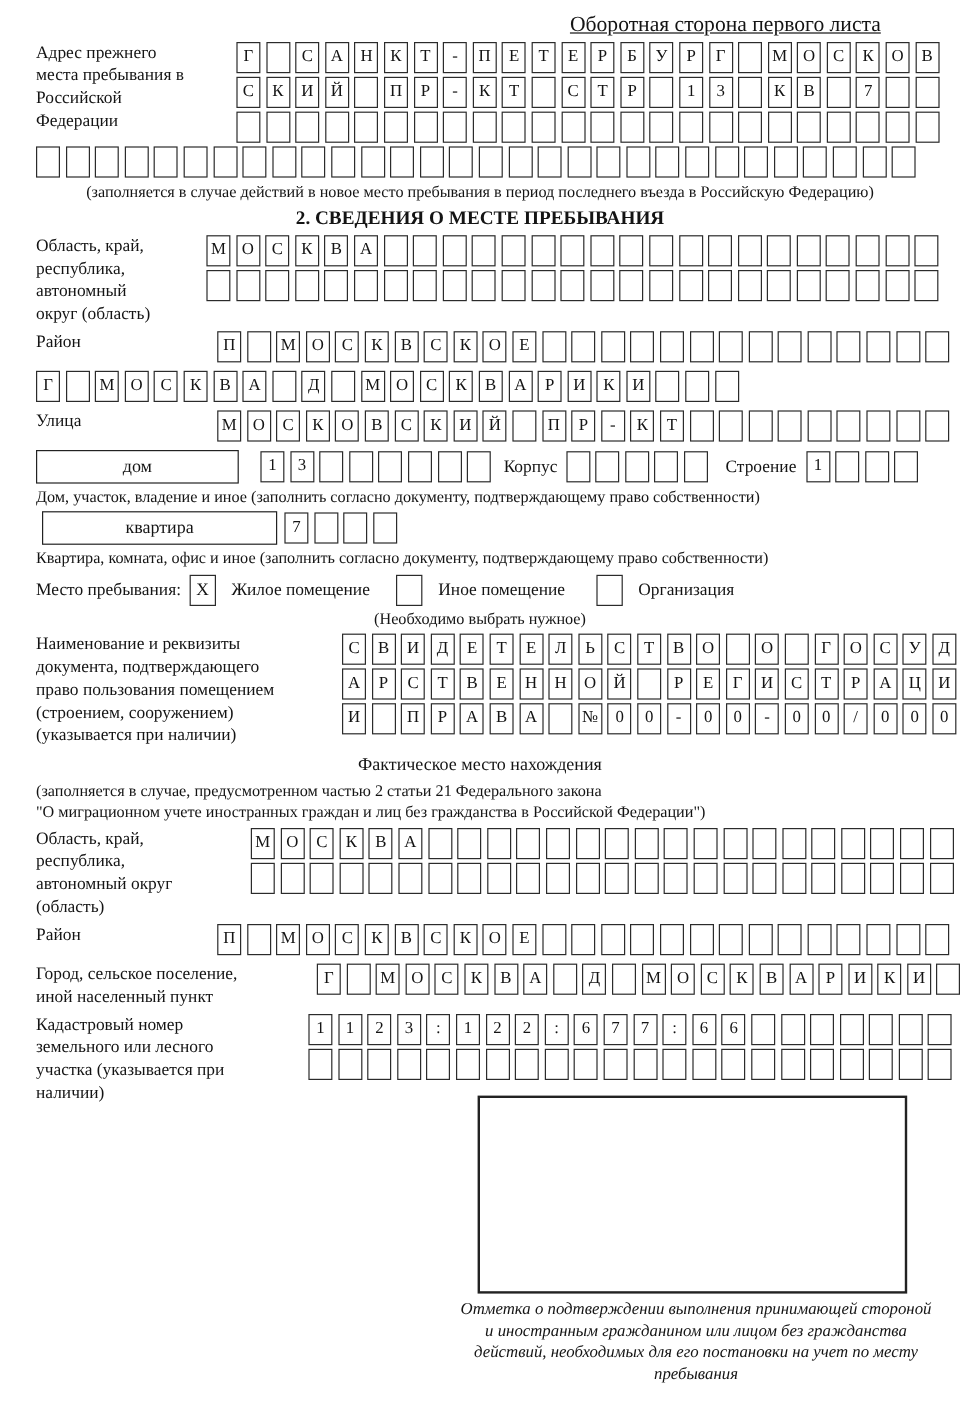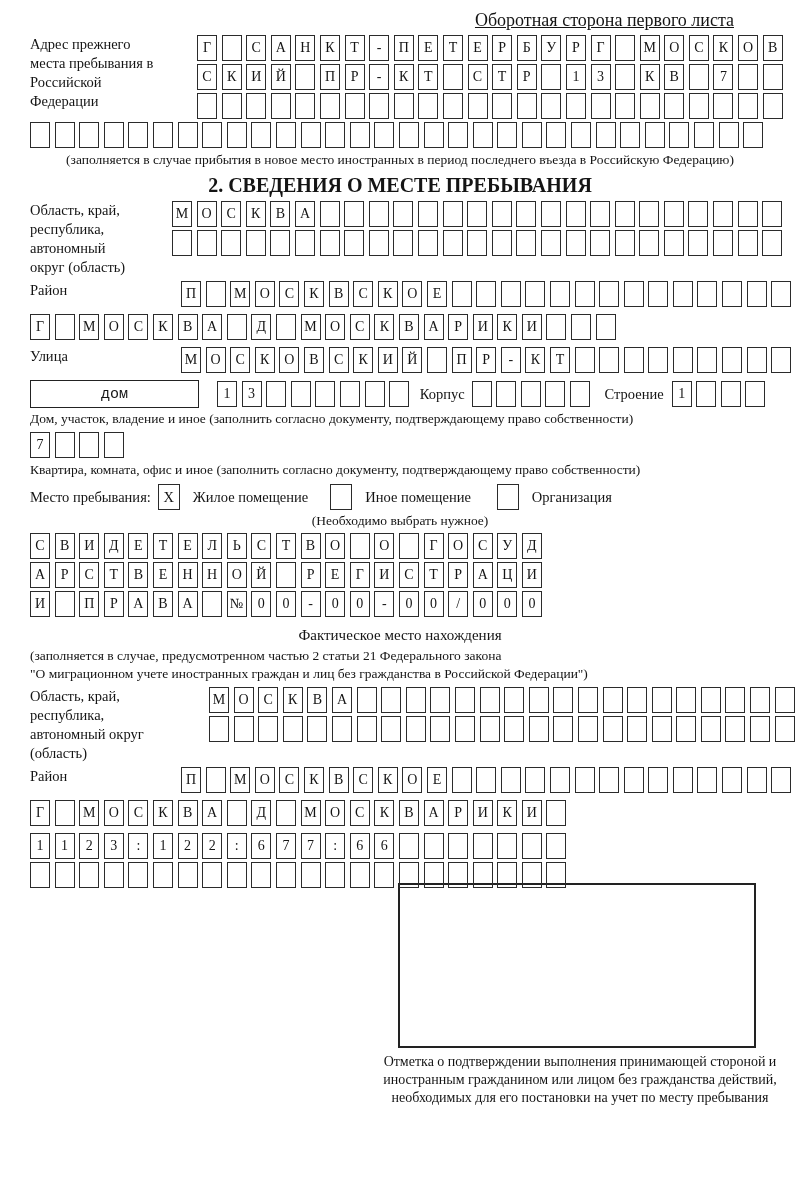--- a/index.html
+++ b/index.html
@@ -21,45 +21,45 @@
   .cell{
     flex:none; box-sizing:border-box; width:20px; height:26px; margin-right:4.6px;
     border:1.6px solid #2b2b2b; display:flex; align-items:center; justify-content:center;
     font-size:14px; line-height:1;
   }
   .fullrow{ margin-top:0px; }
 
   .caption{ font-size:13.5px; line-height:17px; margin:2px 0 2px 0; }
   .center{ text-align:center; }
 
-  .sec-title{ text-align:center; font-weight:bold; font-size:20px; margin:6px 0 2px 0; }
+  .sec-title{ text-align:center; font-weight:bold; font-size:16px; margin:6px 0 2px 0; }
   .fact-title{ text-align:center; font-weight:normal; font-size:15px; margin:7px 0 3px 0; }
   .fact-cap{ text-align:left; font-size:13.5px; line-height:18px; }
 
   .domrow{ display:flex; align-items:center; margin-top:4px; height:28px; }
   .bigbox{
     box-sizing:border-box; border:1.8px solid #222; height:28px;
     display:flex; align-items:center; justify-content:center; font-size:15px;
   }
-  .dom-box{ width:204px; margin-right:18px;font-family:Liberation Mono, monospace; }
+  .dom-box{ width:204px; margin-right:18px; }
   .kv-box{ width:196px; margin-left:5px; margin-right:6px; }
   .inline-label{ font-size:14.5px; white-space:nowrap; }
   .lbl-korpus{ margin:0 7px 0 6px; }
   .lbl-stroenie{ margin:0 8px 0 10px; }
 
   .mesto-row{ display:flex; align-items:center; margin-top:5px; height:28px; font-size:14.5px; }
   .checkbox{
     flex:none; box-sizing:border-box; width:22px; height:26px; border:1.7px solid #2b2b2b;
     display:flex; align-items:center; justify-content:center; font-size:14.5px;
   }
   .cb1{ margin-left:7px; } .opt{ margin-left:13px; }
   .cb2{ margin-left:22px; } .cb3{ margin-left:26px; }
   .note{ text-align:center; font-size:13.5px; line-height:17px; margin-top:1px; }
 
-  .stamp-wrap{ margin-top:-8px; }
+  .stamp-wrap{ margin-top:-8px;font-style:italic; }
   .stamp-box{
     box-sizing:border-box; width:358px; height:165px; border:2px solid #222;
     margin-left:auto; margin-right:14px;
   }
   .stamp-caption{
     width:400px; margin-left:auto; margin-right:-10px; margin-top:5px;
     text-align:center; font-size:14px; line-height:18px;
   }
 </style>
 </head>
@@ -175,21 +175,21 @@
     <span class="cell"></span>
     <span class="cell"></span>
     <span class="cell"></span>
     <span class="cell"></span>
     <span class="cell"></span>
     <span class="cell"></span>
     <span class="cell"></span>
     <span class="cell"></span>
     <span class="cell"></span>
   </div>
-<div class="caption center">(заполняется в случае прибытия в новое место иностранных в период последнего въезда в Российскую Федерацию)</div>
+<div class="caption center">(заполняется в случае действий в новое место пребывания в период последнего въезда в Российскую Федерацию)</div>
 
 <div class="sec-title">2. СВЕДЕНИЯ О МЕСТЕ ПРЕБЫВАНИЯ</div>
 
 <div class="field">
   <div class="flabel w-obl1">Область, край, республика, автономный округ (область)</div>
   <div class="rows">
     <div class="cellrow">
         <span class="cell">М</span>
         <span class="cell">О</span>
         <span class="cell">С</span>
@@ -367,20 +367,21 @@
   <div class="cellrow" style="margin-bottom:0">
       <span class="cell">1</span>
       <span class="cell"></span>
       <span class="cell"></span>
       <span class="cell"></span>
     </div>
 </div>
 <div class="caption">Дом, участок, владение и иное (заполнить согласно документу, подтверждающему право собственности)</div>
 
 <div class="domrow">
+  <div class="bigbox kv-box">квартира</div>
   <div class="cellrow" style="margin-bottom:0">
       <span class="cell">7</span>
       <span class="cell"></span>
       <span class="cell"></span>
       <span class="cell"></span>
     </div>
 </div>
 <div class="caption">Квартира, комната, офис и иное (заполнить согласно документу, подтверждающему право собственности)</div>
 
 <div class="mesto-row">
@@ -388,20 +389,21 @@
   <span class="checkbox cb1">X</span>
   <span class="opt">Жилое помещение</span>
   <span class="checkbox cb2"></span>
   <span class="opt">Иное помещение</span>
   <span class="checkbox cb3"></span>
   <span class="opt">Организация</span>
 </div>
 <div class="note">(Необходимо выбрать нужное)</div>
 
 <div class="field">
+  <div class="flabel w-doc">Наименование и реквизиты документа, подтверждающего право пользования помещением (строением, сооружением) (указывается при наличии)</div>
   <div class="rows">
     <div class="cellrow">
         <span class="cell">С</span>
         <span class="cell">В</span>
         <span class="cell">И</span>
         <span class="cell">Д</span>
         <span class="cell">Е</span>
         <span class="cell">Т</span>
         <span class="cell">Е</span>
         <span class="cell">Л</span>
@@ -557,20 +559,21 @@
         <span class="cell"></span>
         <span class="cell"></span>
         <span class="cell"></span>
         <span class="cell"></span>
         <span class="cell"></span>
       </div>
     </div>
 </div>
 
 <div class="field">
+  <div class="flabel w-city2">Город, сельское поселение, иной населенный пункт</div>
   <div class="rows">
       <div class="cellrow">
         <span class="cell">Г</span>
         <span class="cell"></span>
         <span class="cell">М</span>
         <span class="cell">О</span>
         <span class="cell">С</span>
         <span class="cell">К</span>
         <span class="cell">В</span>
         <span class="cell">А</span>
@@ -586,20 +589,21 @@
         <span class="cell">Р</span>
         <span class="cell">И</span>
         <span class="cell">К</span>
         <span class="cell">И</span>
         <span class="cell"></span>
       </div>
     </div>
 </div>
 
 <div class="field">
+  <div class="flabel w-cad">Кадастровый номер земельного или лесного участка (указывается при наличии)</div>
   <div class="rows">
     <div class="cellrow">
         <span class="cell">1</span>
         <span class="cell">1</span>
         <span class="cell">2</span>
         <span class="cell">3</span>
         <span class="cell">:</span>
         <span class="cell">1</span>
         <span class="cell">2</span>
         <span class="cell">2</span>

